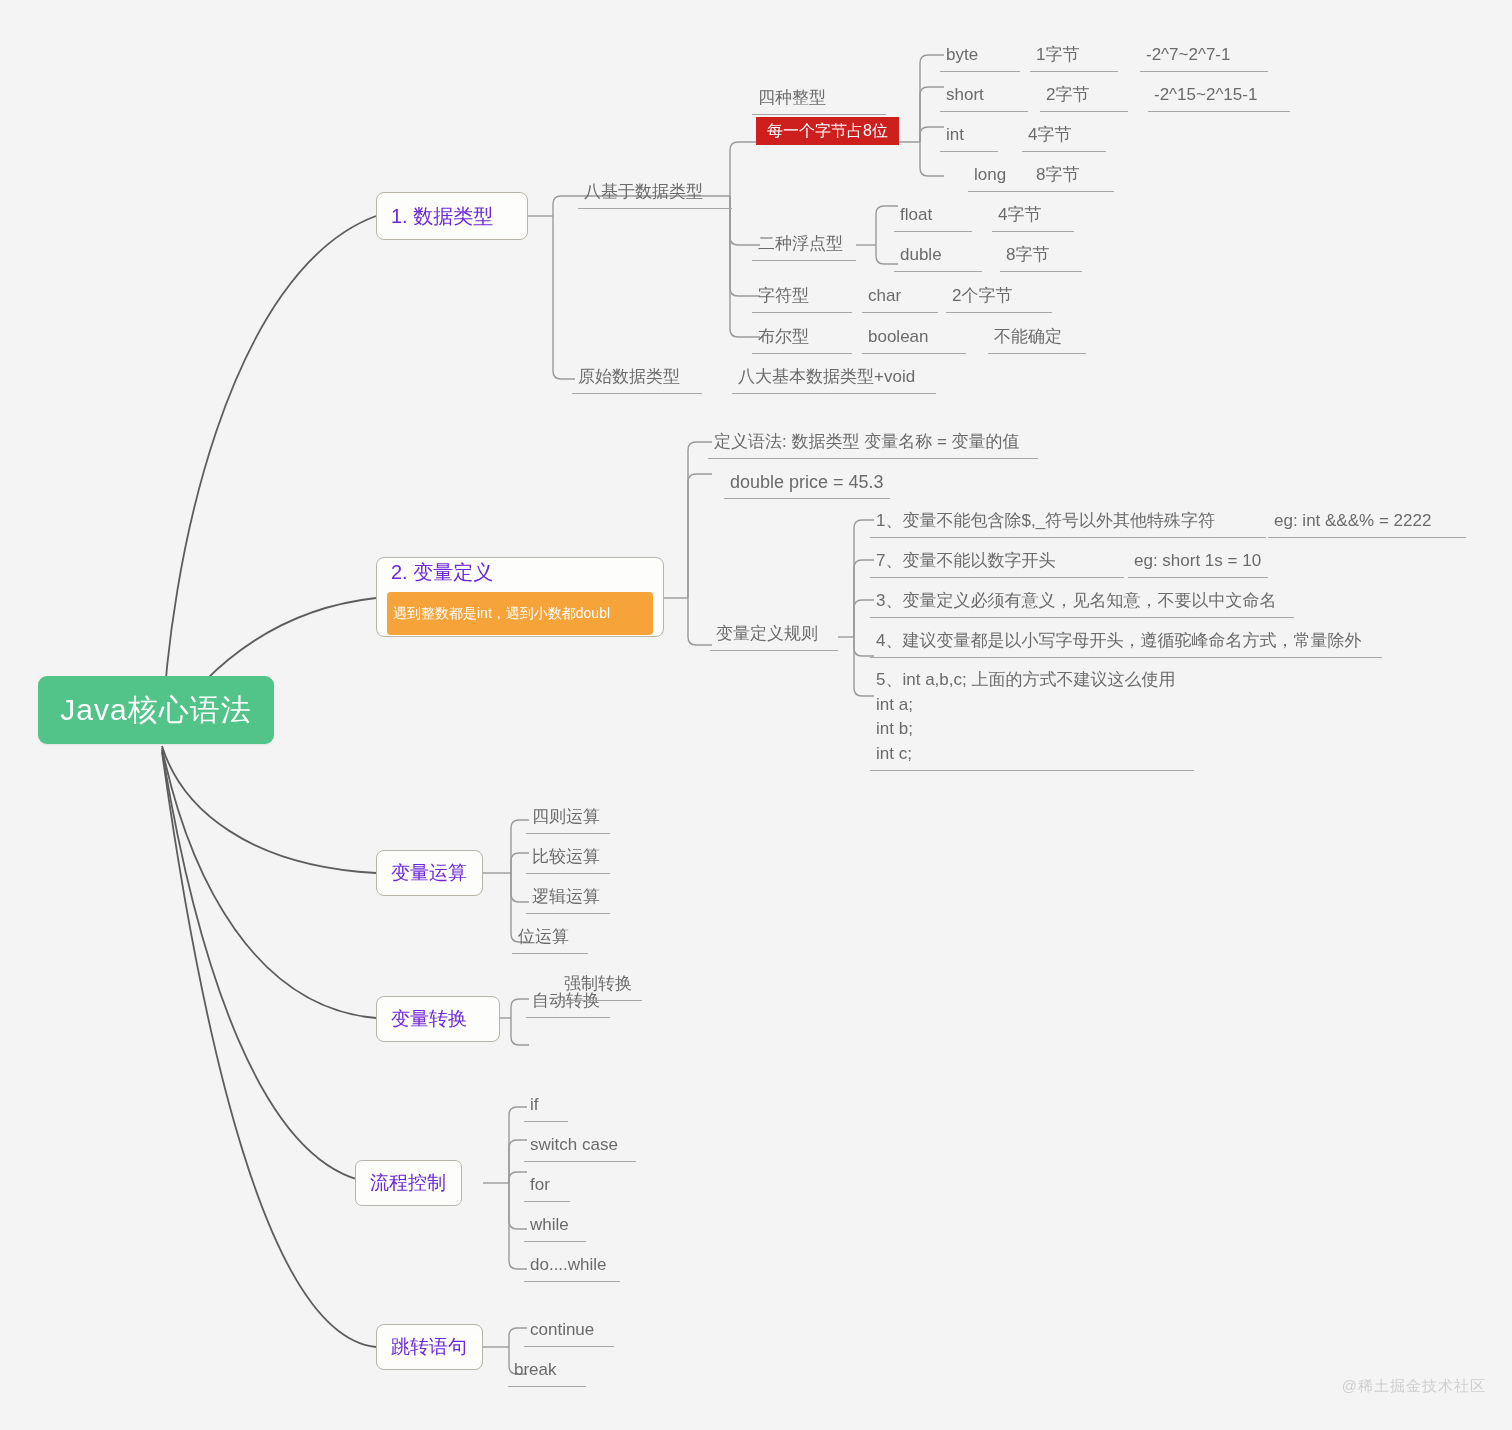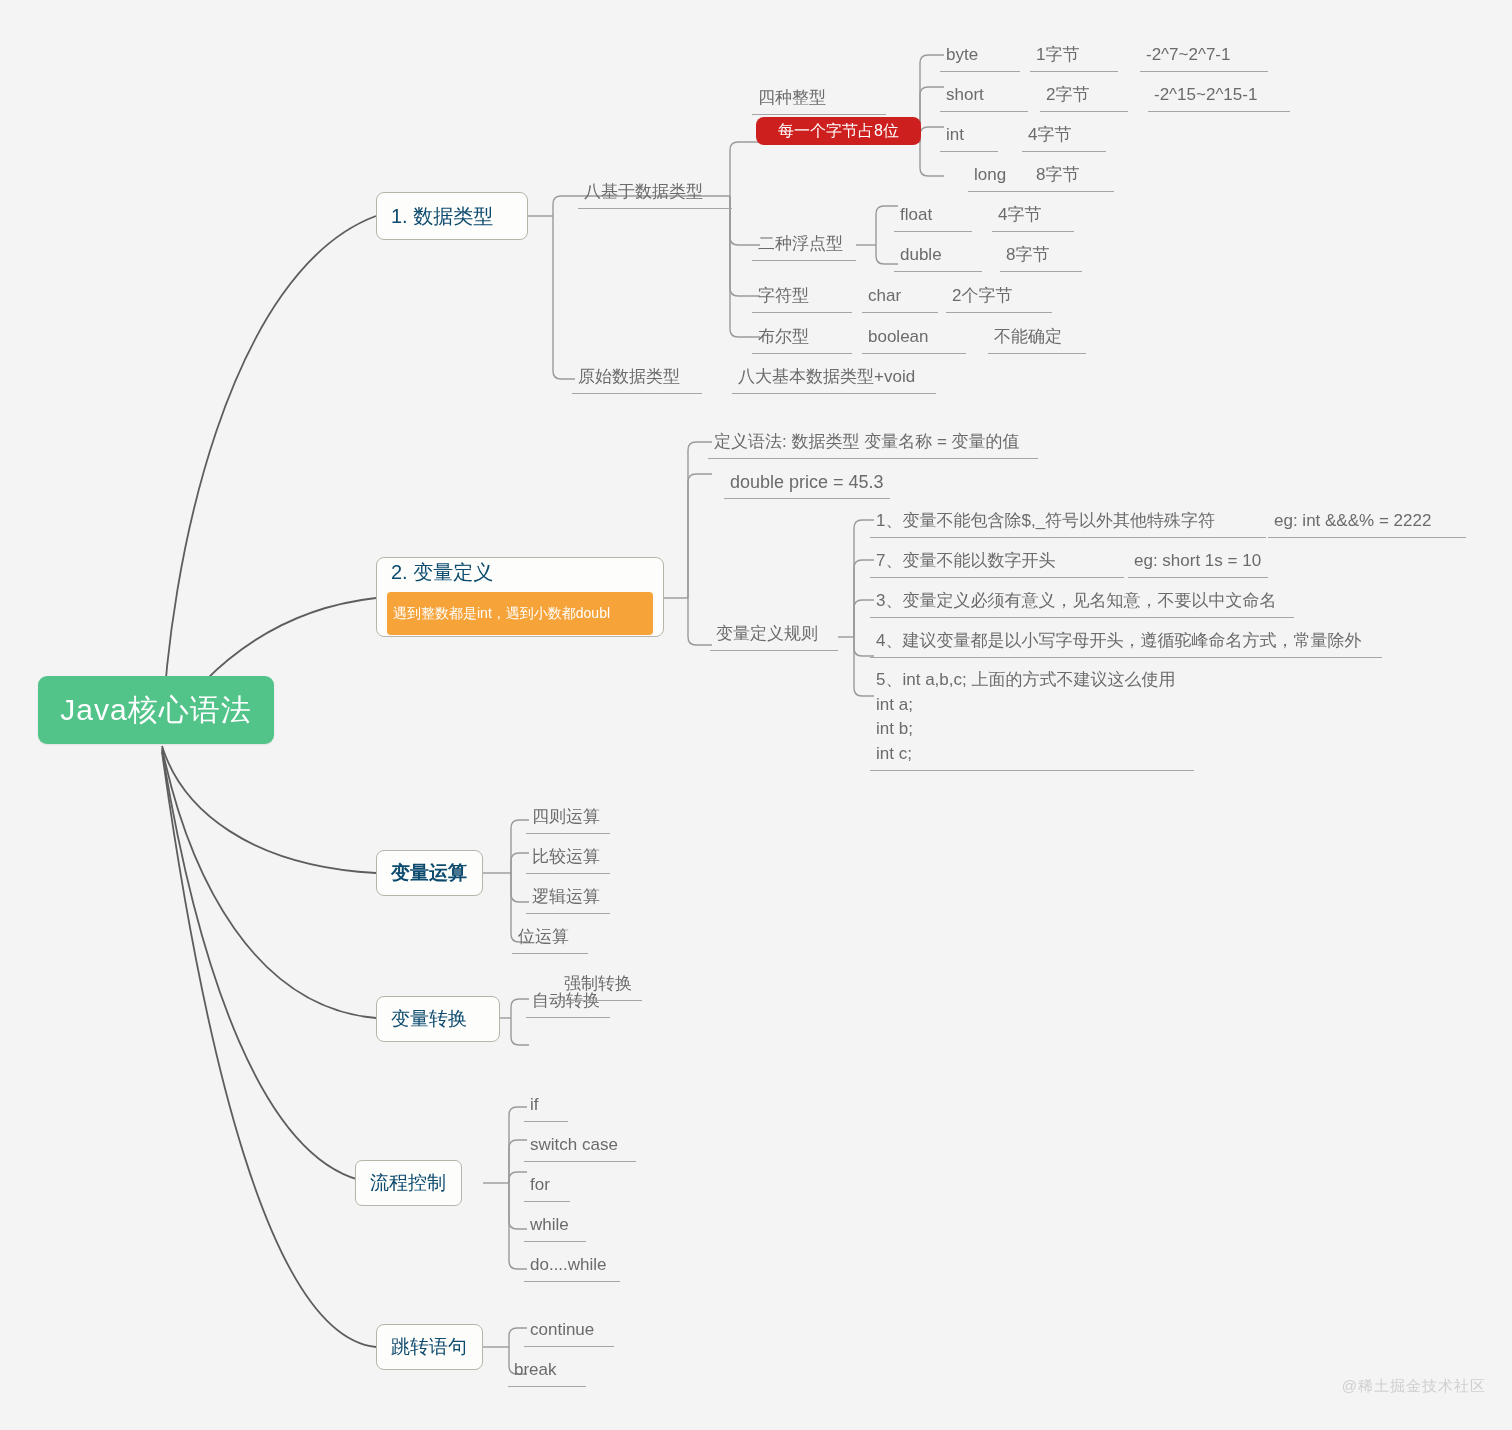--- a/index.html
+++ b/index.html
@@ -48,21 +48,21 @@
     border: 1px solid #b9b4a9;
     border-radius: 8px;
     box-sizing: border-box;
     color: #8a6f4a;
     display: flex;
     flex-direction: column;
     justify-content: center;
   }
   .l1-title {
     font-size: 20px;
-    color: #0c4a6e;
+    color: #6d28d9;
     padding: 0 14px;
     white-space: nowrap;
   }
   .l1-node.small .l1-title { font-size: 19px; }
 
   .badge-orange {
     margin: 6px 10px 0 10px;
     background: #f6a33a;
     color: #ffffff;
     font-size: 14px;
@@ -71,22 +71,22 @@
     white-space: nowrap;
     overflow: hidden;
     line-height: 1.25;
   }
 
   .badge-red {
     position: absolute;
     background: #ce1f1f;
     color: #ffffff;
     font-size: 16px;
-    border-radius: 8px;
-    padding: 4px 22px;
+    border-radius: 0;
+    padding: 4px 11px;
     white-space: nowrap;
     line-height: 1.25;
   }
 
   
   .u-node {
     position: absolute;
     color: #6b6b6b;
     font-size: 17px;
     white-space: pre;
@@ -259,21 +259,21 @@
 
   <div class="u-node ul" style="left:870px; top:589px; width:424px;">3、变量定义必须有意义，见名知意，不要以中文命名</div>
 
   <div class="u-node ul" style="left:870px; top:629px; width:512px;">4、建议变量都是以小写字母开头，遵循驼峰命名方式，常量除外</div>
 
   <div class="u-node ul ml" style="left:870px; top:668px; width:324px;">5、int a,b,c; 上面的方式不建议这么使用
 int a;
 int b;
 int c;</div>
 
-  <div class="l1-node small" style="left:376px; top:850px; width:107px; height:46px;font-weight:bold;">
+  <div class="l1-node small" style="left:376px; top:850px; width:107px; height:46px;">
     <div class="l1-title">变量运算</div>
   </div>
   <div class="u-node ul" style="left:526px; top:805px; width:84px;">四则运算</div>
   <div class="u-node ul" style="left:526px; top:845px; width:84px;">比较运算</div>
   <div class="u-node ul" style="left:526px; top:885px; width:84px;">逻辑运算</div>
   <div class="u-node ul" style="left:512px; top:925px; width:76px;">位运算</div>
 
   <div class="l1-node small" style="left:376px; top:996px; width:124px; height:46px;">
     <div class="l1-title">变量转换</div>
   </div>

